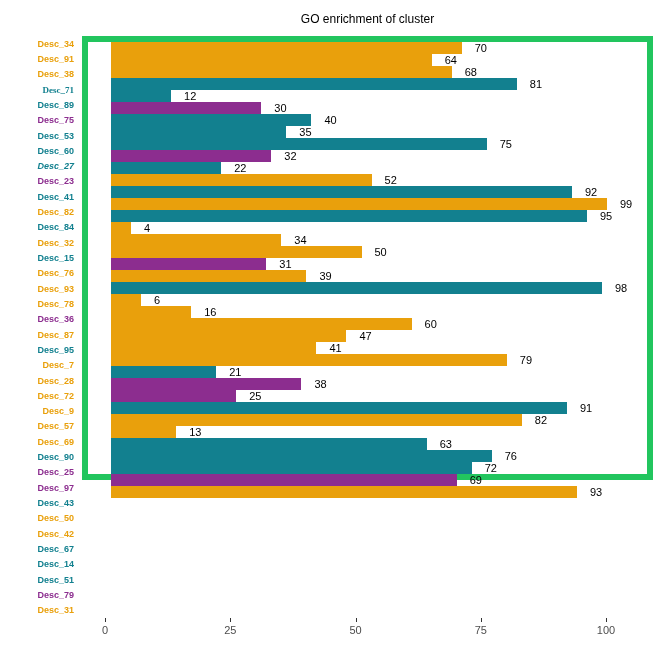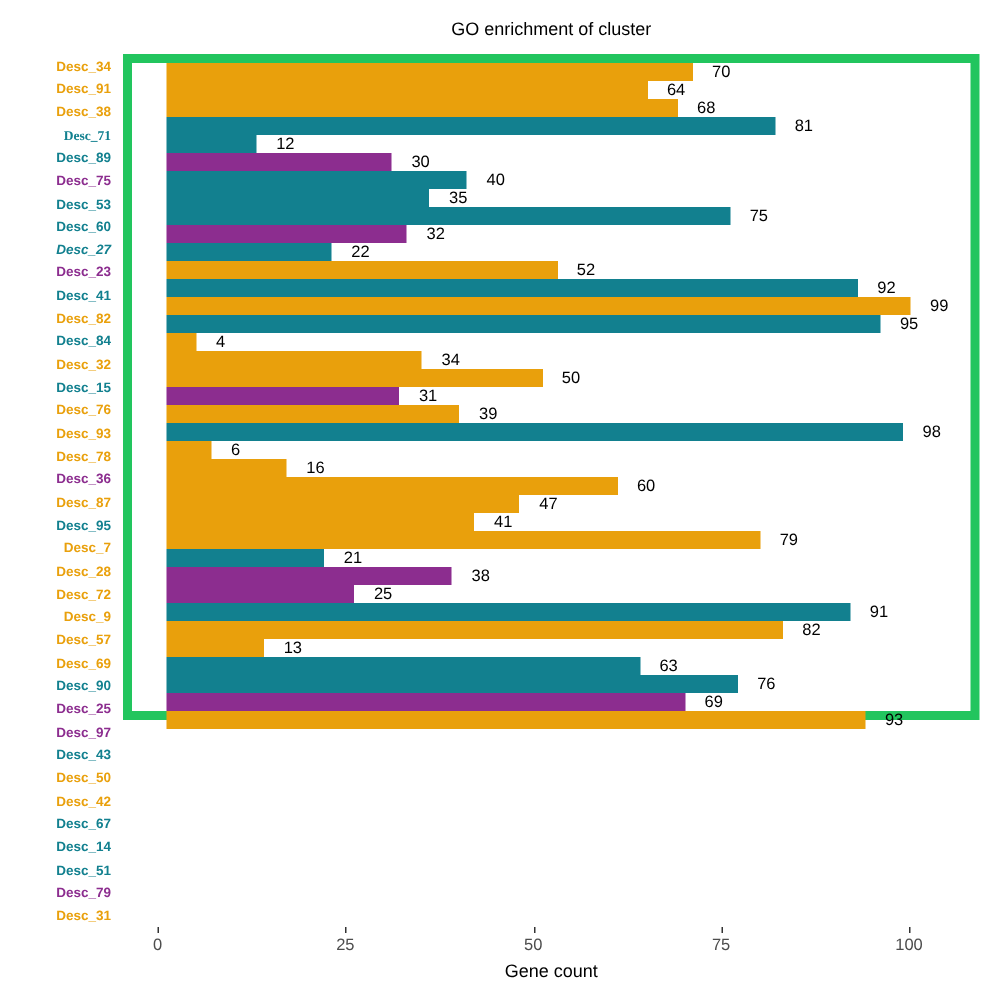--- a/index.html
+++ b/index.html
@@ -254,34 +254,37 @@
       </div>
       <div class="row">
         <div class="bar" style="width: 315.63px; background: rgb(18, 128, 143);"></div>
         <div class="bar-value">63</div>
       </div>
       <div class="row">
         <div class="bar" style="width: 380.76px; background: rgb(18, 128, 143);"></div>
         <div class="bar-value">76</div>
       </div>
       <div class="row">
+        <div class="bar" style="width: 360.72px; background: rgb(18, 128, 143);"></div>
+        <div class="bar-value">72</div>
+      </div>
+      <div class="row">
         <div class="bar" style="width: 345.69px; background: rgb(140, 45, 143);"></div>
         <div class="bar-value">69</div>
       </div>
       <div class="row">
         <div class="bar" style="width: 465.93px; background: rgb(233, 160, 12);"></div>
         <div class="bar-value">93</div>
       </div>
     </div>
   <div id="xaxis">
       <div class="xtick-mark" style="left: 105px;"></div>
       <div class="xtick-label" style="left: 80px;">0</div>
       <div class="xtick-mark" style="left: 230.25px;"></div>
       <div class="xtick-label" style="left: 205.25px;">25</div>
       <div class="xtick-mark" style="left: 355.5px;"></div>
       <div class="xtick-label" style="left: 330.5px;">50</div>
       <div class="xtick-mark" style="left: 480.75px;"></div>
       <div class="xtick-label" style="left: 455.75px;">75</div>
       <div class="xtick-mark" style="left: 606px;"></div>
       <div class="xtick-label" style="left: 581px;">100</div>
     </div>
-  <div class="xlabel">Gene count</div>
 </div>
 
 </body></html>

